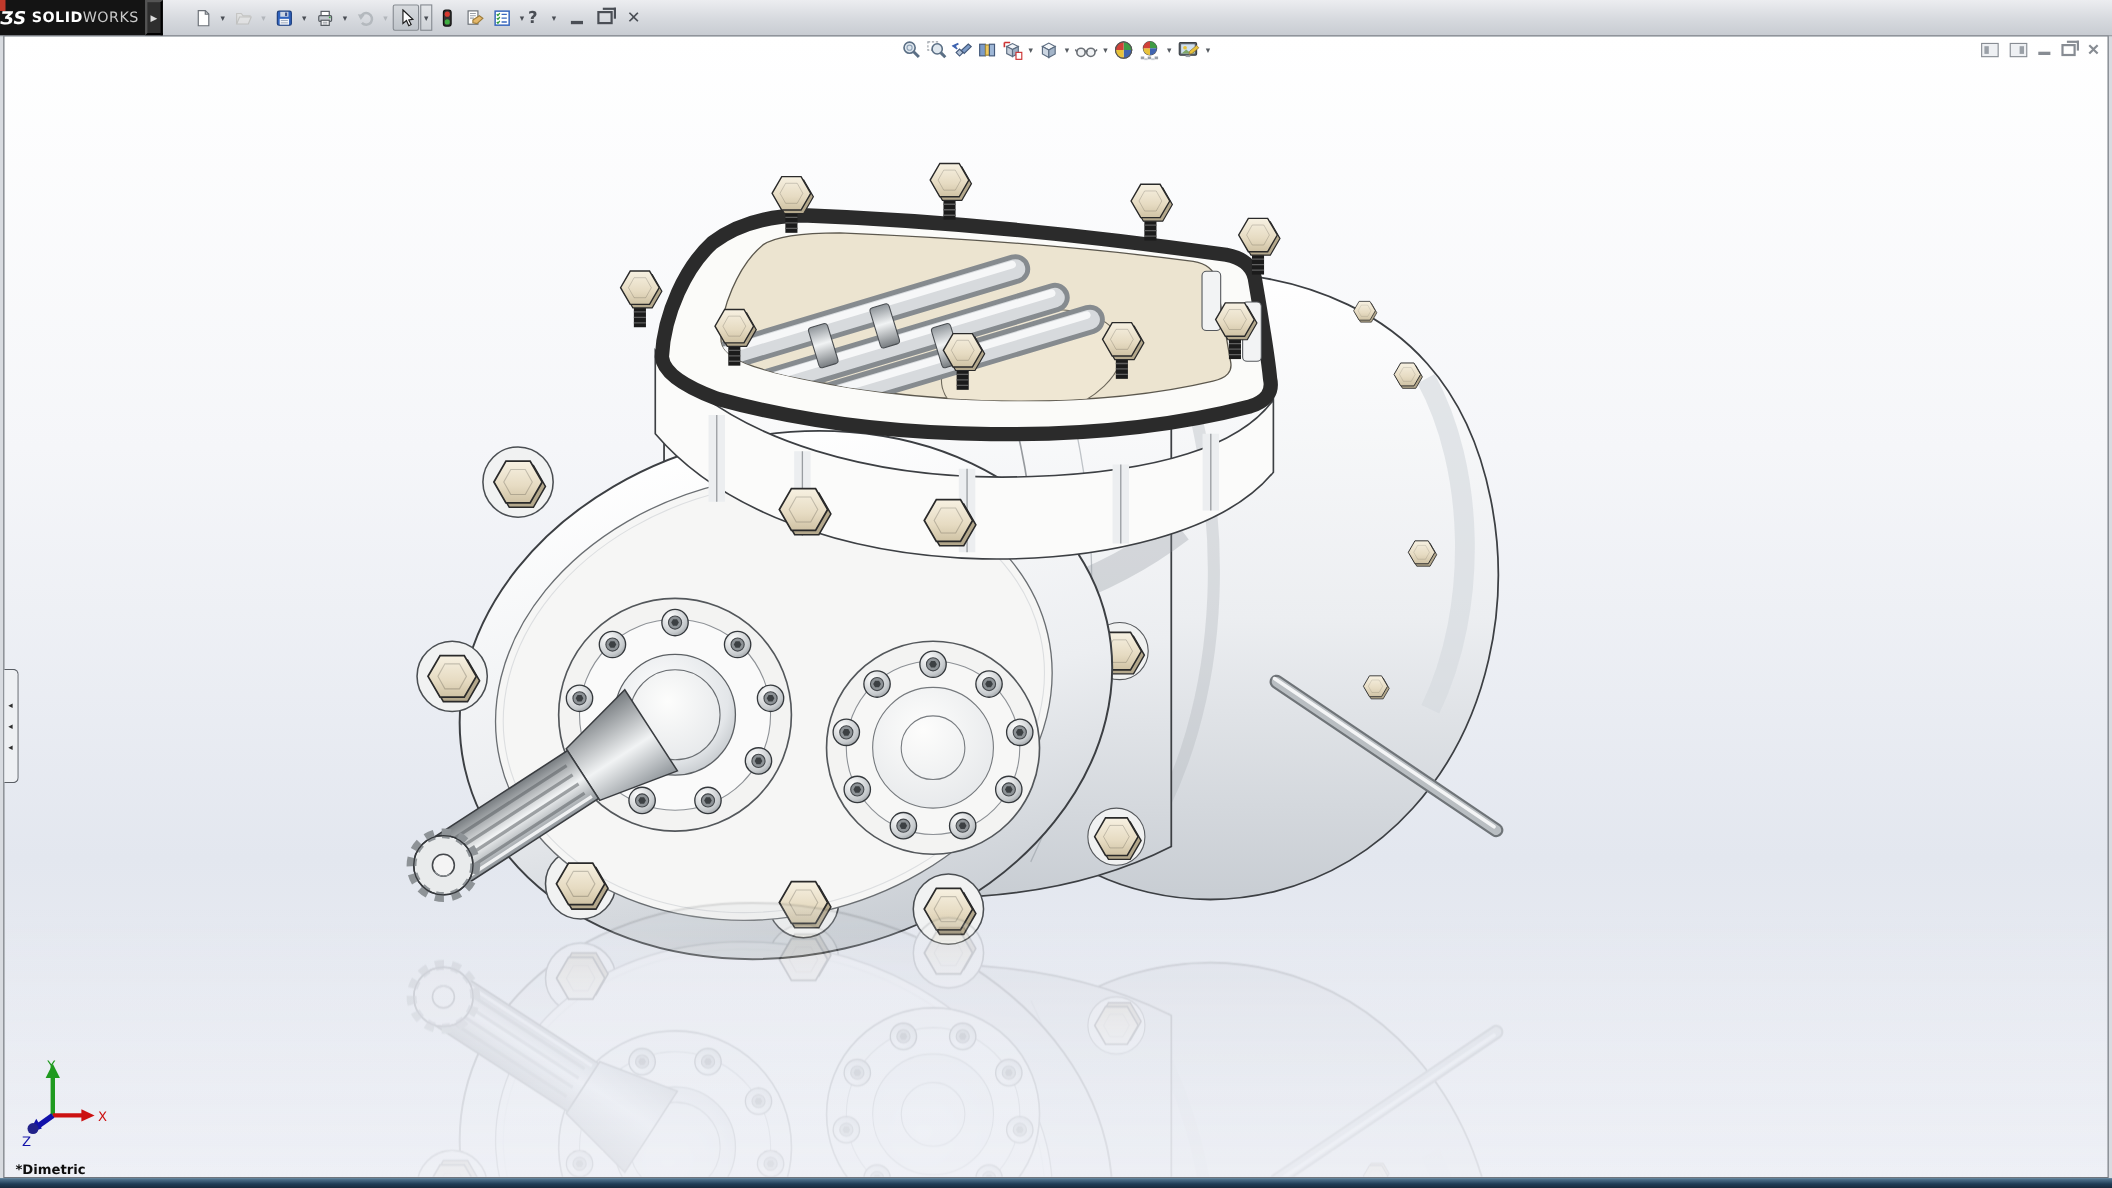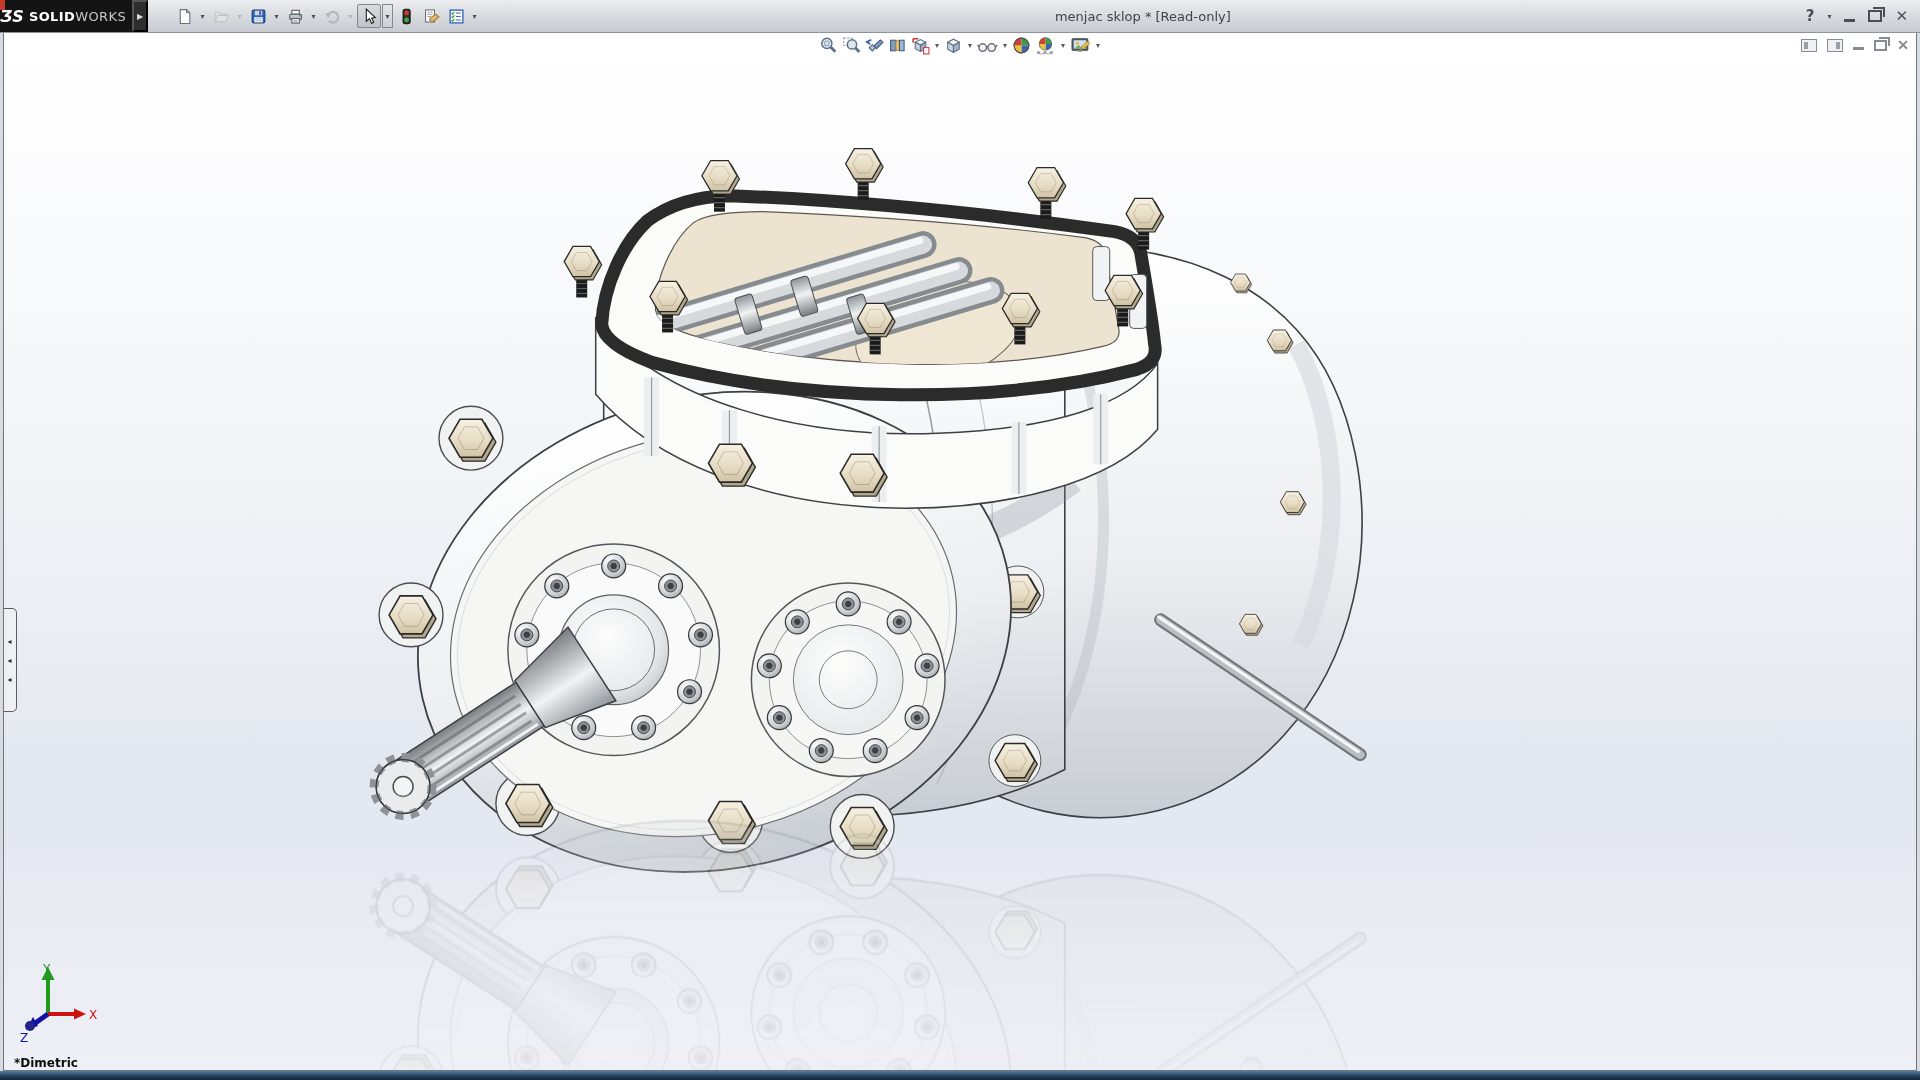--- a/index.html
+++ b/index.html
@@ -150,21 +150,20 @@
       <button class="tbtn">
         <svg width="17" height="17" viewBox="0 0 16 16">
           <rect x="2" y="2" width="12" height="12" fill="#ffffff" stroke="#3a68be" stroke-width="1.3"></rect>
           <path d="M7.5,4.7 h4.5 M7.5,8 h4.5 M7.5,11.3 h4.5" stroke="#3a68be" stroke-width="1.1"></path>
           <path d="M3.4,4.7 l1,1 1.6,-2 M3.4,8 l1,1 1.6,-2 M3.4,11.3 l1,1 1.6,-2" stroke="#2f9c3a" fill="none" stroke-width="1.1"></path>
           </svg>
       </button>
       <button class="ddb">▾</button>
     </div>
 
-    <div class="title">menjac sklop * [Read-only]</div>
 
     <div class="winbtns">
       <button class="wb help-q">?</button>
       <button class="wb" style="font-size:8px;">▾</button>
       <button class="wb">
           <span class="glyph-min"></span>
         </button>
       <button class="wb">
           <span class="glyph-restore"></span>
         </button>

